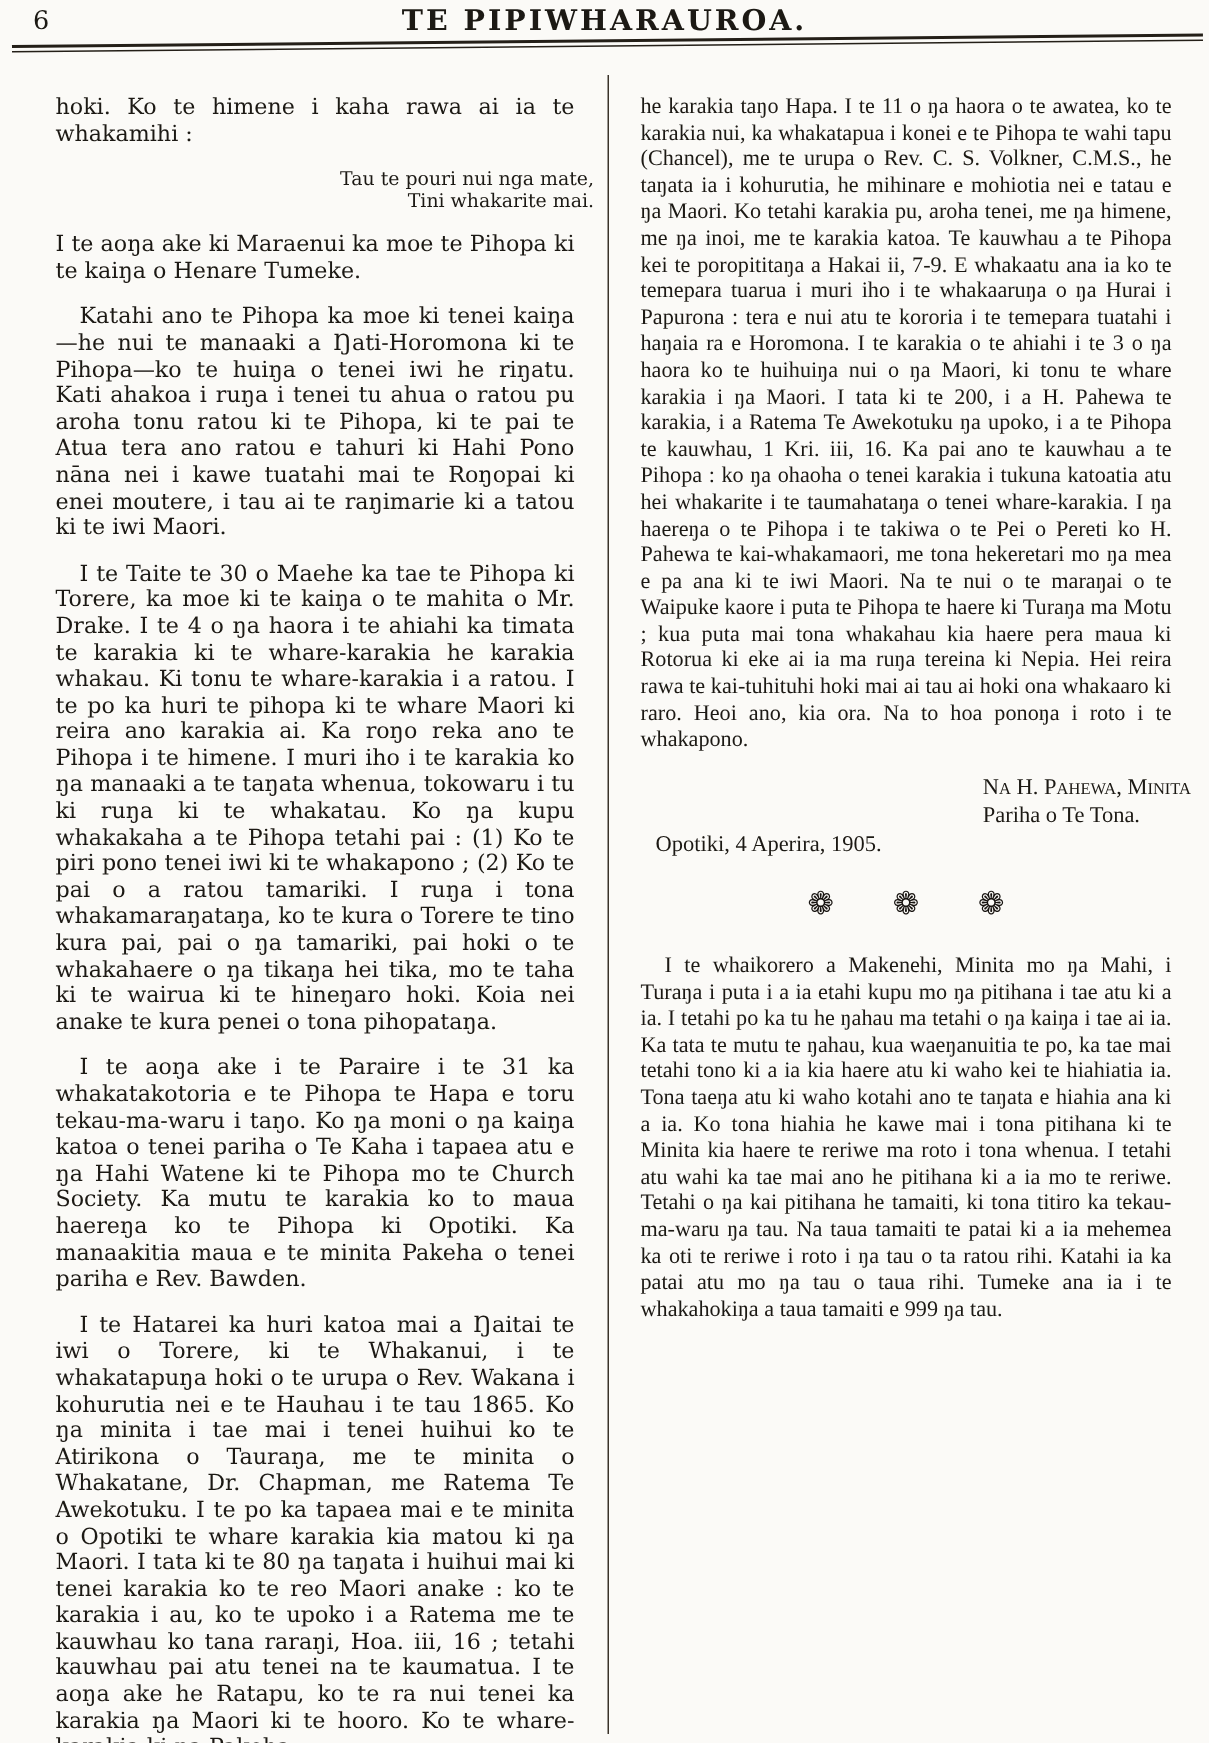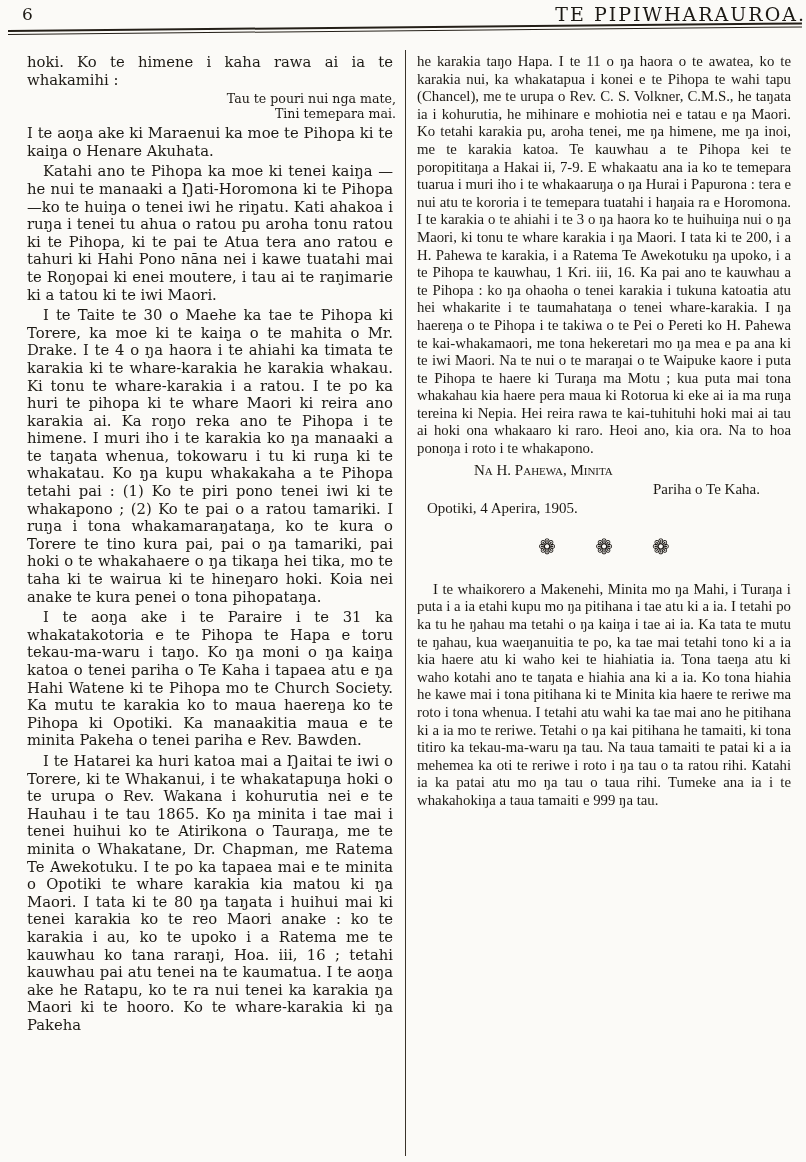--- a/index.html
+++ b/index.html
@@ -13,22 +13,22 @@
   .page { position: relative; width: 806px; height: 1162px; }
 
   
   .header { position: relative; height: 40px; }
   .pagenum {
     position: absolute; left: 22px; top: 4px;
     font-size: 17px;
   }
   .masthead {
     margin: 0; position: absolute; left: 0; right: 0; top: 3px;
-    text-align: right;
-    font-size: 19px; font-weight: normal;
+    text-align: center;
+    font-size: 19px; font-weight: bold;
     letter-spacing: 2px;
   }
   .rule-wrap {
     position: absolute; left: 8px; right: 4px; top: 30px;
     transform: rotate(-0.55deg); transform-origin: left center;
   }
   .rule { height: 0; border-top: 2px solid #241f18; }
   .rule.r2 { border-top-width: 1px; margin-top: 2px; }
 
   
@@ -36,32 +36,32 @@
     position: absolute; top: 50px; left: 24px; right: 12px; bottom: 6px;
     display: flex;
   }
   .col { text-align: justify; font-size: 14.8px; line-height: 17.6px; }
   .col.left  { width: 372px; }
   .col.right { width: 380px; font-family: Liberation Serif, serif; }
   .divider {
     width: 1px; background: #3a332a;
     margin: 0 8px 0 9px;
   }
-  p { margin: 3px; }
+  p { margin: 13px; }
   p.indent { text-indent: 16px; }
   p.cont, p.noindent { text-indent: 0; }
 
   .verse {
     text-align: right; font-size: 12.6px; line-height: 15px;
     margin: 1px 0 2px 0;
   }
   .verse .v2 { padding-left: 14px; }
 
   .sig { margin-top: 3px; font-size: 15px; line-height: 19px; }
-  .sig .sig1 { text-align: left; padding-left: 60px; font-variant: small-caps; }
+  .sig .sig1 { text-align: right; padding-left: 60px; font-variant: small-caps; }
   .sig .sig2 { text-align: right; padding-right: 34px; }
   .dateline { text-indent: 10px; font-size: 15px; margin-top: 1px; }
 
   .ornaments {
     text-align: center; font-size: 21px;
     word-spacing: 34px;
     margin: 22px 0 24px 0;
     color: #171310;
   }
 </style>
@@ -78,36 +78,36 @@
       <div class="rule r2"></div>
     </div>
   </div>
 
   <div class="columns">
 
     <div class="col left">
       <p class="cont">hoki.  Ko te himene i kaha rawa ai ia te whakamihi :</p>
       <div class="verse">
         <div class="v1">Tau te pouri nui nga mate,</div>
-        <div class="v2">Tini temepara mai.</div>
+        <div class="v2">Tini whakarite mai.</div>
       </div>
-      <p class="noindent">I te aoŋa ake ki Maraenui ka moe te Pihopa ki te kaiŋa o Henare Akuhata.</p>
+      <p class="noindent">I te aoŋa ake ki Maraenui ka moe te Pihopa ki te kaiŋa o Henare Tumeke.</p>
       <p class="indent">Katahi ano te Pihopa ka moe ki tenei kaiŋa —he nui te manaaki a Ŋati-Horomona ki te Pihopa—ko te huiŋa o tenei iwi he riŋatu. Kati ahakoa i ruŋa i tenei tu ahua o ratou pu aroha tonu ratou ki te Pihopa, ki te pai te Atua tera ano ratou e tahuri ki Hahi Pono nāna nei i kawe tuatahi mai te Roŋopai ki enei moutere, i tau ai te raŋimarie ki a tatou ki te iwi Maori.</p>
       <p class="indent">I te Taite te 30 o Maehe ka tae te Pihopa ki Torere, ka moe ki te kaiŋa o te mahita o Mr. Drake.  I te 4 o ŋa haora i te ahiahi ka timata te karakia ki te whare-karakia he karakia whakau.  Ki tonu te whare-karakia i a ratou. I te po ka huri te pihopa ki te whare Maori ki reira ano karakia ai.  Ka roŋo reka ano te Pihopa i te himene.  I muri iho i te karakia ko ŋa manaaki a te taŋata whenua, tokowaru i tu ki ruŋa ki te whakatau.  Ko ŋa kupu whakakaha a te Pihopa tetahi pai : (1) Ko te piri pono tenei iwi ki te whakapono ; (2) Ko te pai o a ratou tamariki.  I ruŋa i tona whakamaraŋataŋa, ko te kura o Torere te tino kura pai, pai o ŋa tamariki, pai hoki o te whakahaere o ŋa tikaŋa hei tika, mo te taha ki te wairua ki te hineŋaro hoki.  Koia nei anake te kura penei o tona pihopataŋa.</p>
       <p class="indent">I te aoŋa ake i te Paraire i te 31 ka whakatakotoria e te Pihopa te Hapa e toru tekau-ma-waru i taŋo.  Ko ŋa moni o ŋa kaiŋa katoa o tenei pariha o Te Kaha i tapaea atu e ŋa Hahi Watene ki te Pihopa mo te Church Society.  Ka mutu te karakia ko to maua haereŋa ko te Pihopa ki Opotiki.  Ka manaakitia maua e te minita Pakeha o tenei pariha e Rev. Bawden.</p>
       <p class="indent">I te Hatarei ka huri katoa mai a Ŋaitai te iwi o Torere, ki te Whakanui, i te whakatapuŋa hoki o te urupa o Rev. Wakana i kohurutia nei e te Hauhau i te tau 1865.  Ko ŋa minita i tae mai i tenei huihui ko te Atirikona o Tauraŋa, me te minita o Whakatane, Dr. Chapman, me Ratema Te Awekotuku.  I te po ka tapaea mai e te minita o Opotiki te whare karakia kia matou ki ŋa Maori.  I tata ki te 80 ŋa taŋata i huihui mai ki tenei karakia ko te reo Maori anake : ko te karakia i au, ko te upoko i a Ratema me te kauwhau ko tana raraŋi, Hoa. iii, 16 ; tetahi kauwhau pai atu tenei na te kaumatua.  I te aoŋa ake he Ratapu, ko te ra nui tenei ka karakia ŋa Maori ki te hooro.  Ko te whare-karakia ki ŋa Pakeha</p>
     </div>
 
     <div class="divider"></div>
 
     <div class="col right">
       <p class="cont">he karakia taŋo Hapa.  I te 11 o ŋa haora o te awatea, ko te karakia nui, ka whakatapua i konei e te Pihopa te wahi tapu (Chancel), me te urupa o Rev. C. S. Volkner, C.M.S., he taŋata ia i kohurutia, he mihinare e mohiotia nei e tatau e ŋa Maori.  Ko tetahi karakia pu, aroha tenei, me ŋa himene, me ŋa inoi, me te karakia katoa.  Te kauwhau a te Pihopa kei te poropititaŋa a Hakai ii, 7-9.  E whakaatu ana ia ko te temepara tuarua i muri iho i te whakaaruŋa o ŋa Hurai i Papurona : tera e nui atu te kororia i te temepara tuatahi i haŋaia ra e Horomona.  I te karakia o te ahiahi i te 3 o ŋa haora ko te huihuiŋa nui o ŋa Maori, ki tonu te whare karakia i ŋa Maori. I tata ki te 200, i a H. Pahewa te karakia, i a Ratema Te Awekotuku ŋa upoko, i a te Pihopa te kauwhau, 1 Kri. iii, 16.  Ka pai ano te kauwhau a te Pihopa : ko ŋa ohaoha o tenei karakia i tukuna katoatia atu hei whakarite i te taumahataŋa o tenei whare-karakia.  I ŋa haereŋa o te Pihopa i te takiwa o te Pei o Pereti ko H. Pahewa te kai-whakamaori, me tona hekeretari mo ŋa mea e pa ana ki te iwi Maori.  Na te nui o te maraŋai o te Waipuke kaore i puta te Pihopa te haere ki Turaŋa ma Motu ; kua puta mai tona whakahau kia haere pera maua ki Rotorua ki eke ai ia ma ruŋa tereina ki Nepia.  Hei reira rawa te kai-tuhituhi hoki mai ai tau ai hoki ona whakaaro ki raro.  Heoi ano, kia ora.  Na to hoa ponoŋa i roto i te whakapono.</p>
       <div class="sig">
         <div class="sig1">Na H. Pahewa, Minita</div>
-        <div class="sig2">Pariha o Te Kaha.</div>
+        <div class="sig2">Pariha o Te Tona.</div>
       </div>
       <p class="dateline">Opotiki, 4 Aperira, 1905.</p>
       <div class="ornaments">❁ ❁ ❁</div>
       <p class="indent">I te whaikorero a Makenehi, Minita mo ŋa Mahi, i Turaŋa i puta i a ia etahi kupu mo ŋa pitihana i tae atu ki a ia.  I tetahi po ka tu he ŋahau ma tetahi o ŋa kaiŋa i tae ai ia.  Ka tata te mutu te ŋahau, kua waeŋanuitia te po, ka tae mai tetahi tono ki a ia kia haere atu ki waho kei te hiahiatia ia.  Tona taeŋa atu ki waho kotahi ano te taŋata e hiahia ana ki a ia. Ko tona hiahia he kawe mai i tona pitihana ki te Minita kia haere te reriwe ma roto i tona whenua.  I tetahi atu wahi ka tae mai ano he pitihana ki a ia mo te reriwe.  Tetahi o ŋa kai pitihana he tamaiti, ki tona titiro ka tekau-ma-waru ŋa tau.  Na taua tamaiti te patai ki a ia mehemea ka oti te reriwe i roto i ŋa tau o ta ratou rihi.  Katahi ia ka patai atu mo ŋa tau o taua rihi.  Tumeke ana ia i te whakahokiŋa a taua tamaiti e 999 ŋa tau.</p>
     </div>
 
   </div>
 </div>
 
 </body></html>

